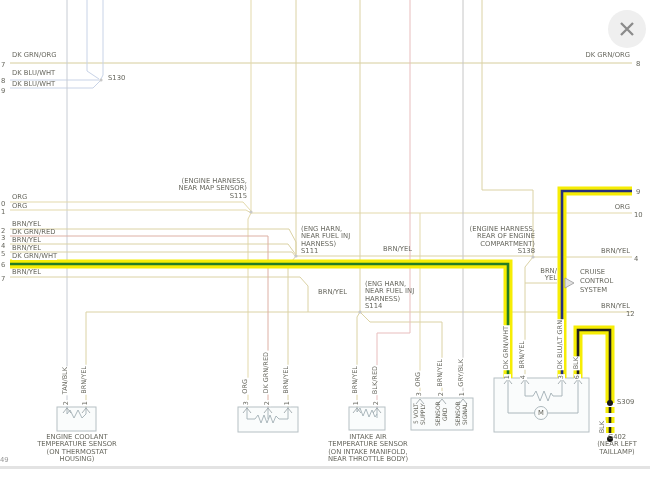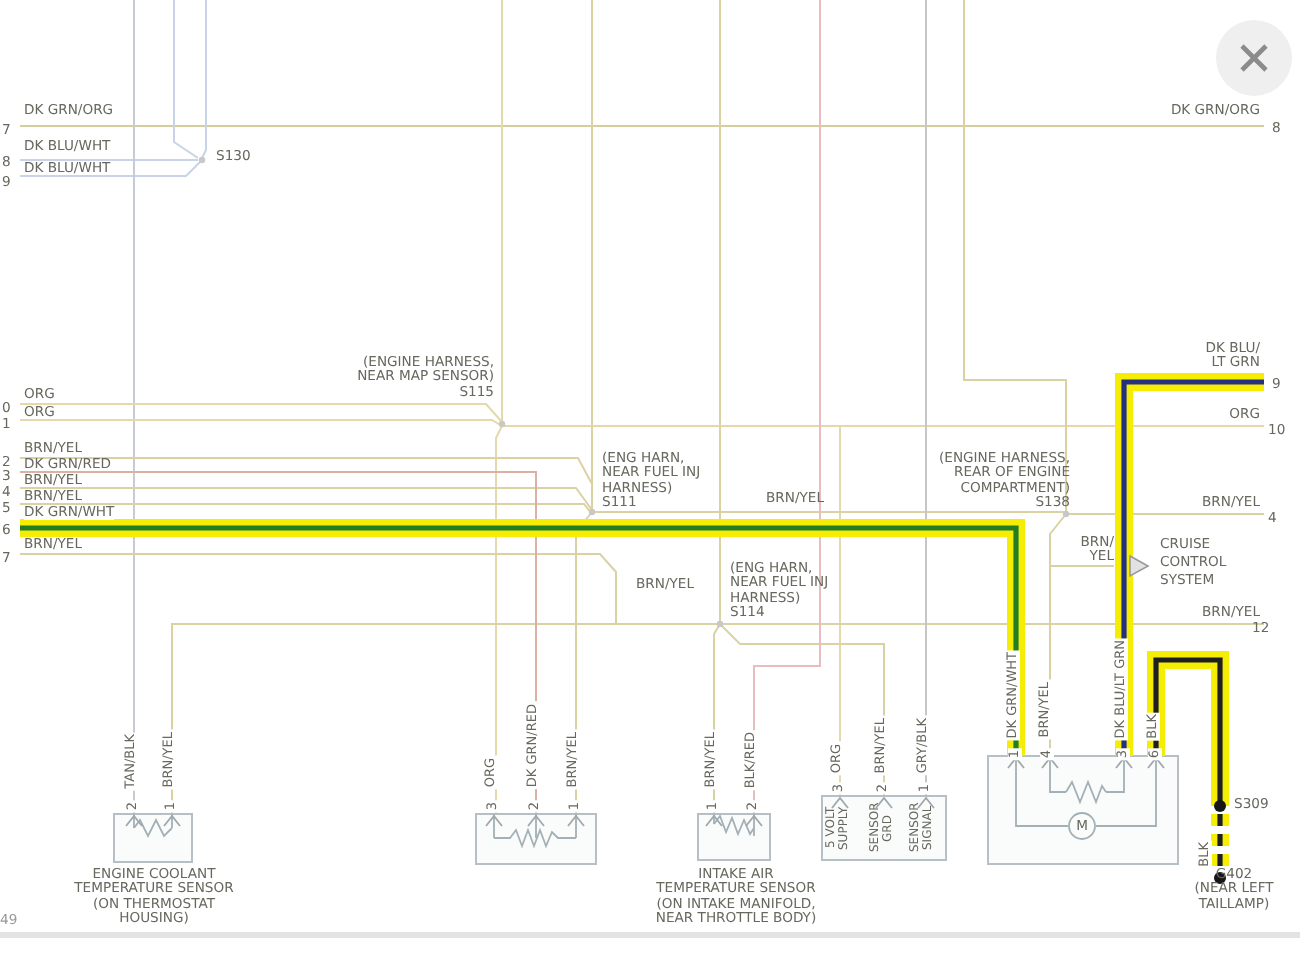--- a/index.html
+++ b/index.html
@@ -154,22 +154,20 @@
   <div class="dg" style="left:1px;top:242px">4</div>
   <div class="lbl" style="left:12px;top:245px">BRN/YEL</div>
   <div class="dg" style="left:1px;top:250px">5</div>
   <div class="lbl" style="left:12px;top:253px;background:#fff">DK GRN/WHT</div>
   <div class="dg" style="left:1px;top:261px">6</div>
   <div class="lbl" style="left:12px;top:269px">BRN/YEL</div>
   <div class="dg" style="left:1px;top:275px">7</div>
 
   <div class="lbl rt" style="left:480px;top:52px;width:150px">DK GRN/ORG</div>
   <div class="dg" style="left:636px;top:60px">8</div>
-  <div class="lbl rt" style="left:480px;top:171px;width:150px">DK BLU/
-LT GRN</div>
   <div class="dg" style="left:636px;top:188px">9</div>
   <div class="lbl rt" style="left:480px;top:204px;width:150px">ORG</div>
   <div class="dg" style="left:634px;top:211px">10</div>
   <div class="lbl rt" style="left:480px;top:248px;width:150px">BRN/YEL</div>
   <div class="dg" style="left:634px;top:255px">4</div>
   <div class="lbl rt" style="left:480px;top:303px;width:150px">BRN/YEL</div>
   <div class="dg" style="left:626px;top:310px">12</div>
 
   <div class="lbl" style="left:108px;top:75px">S130</div>
   <div class="lbl rt" style="left:97px;top:178px;width:150px">(ENGINE HARNESS,

